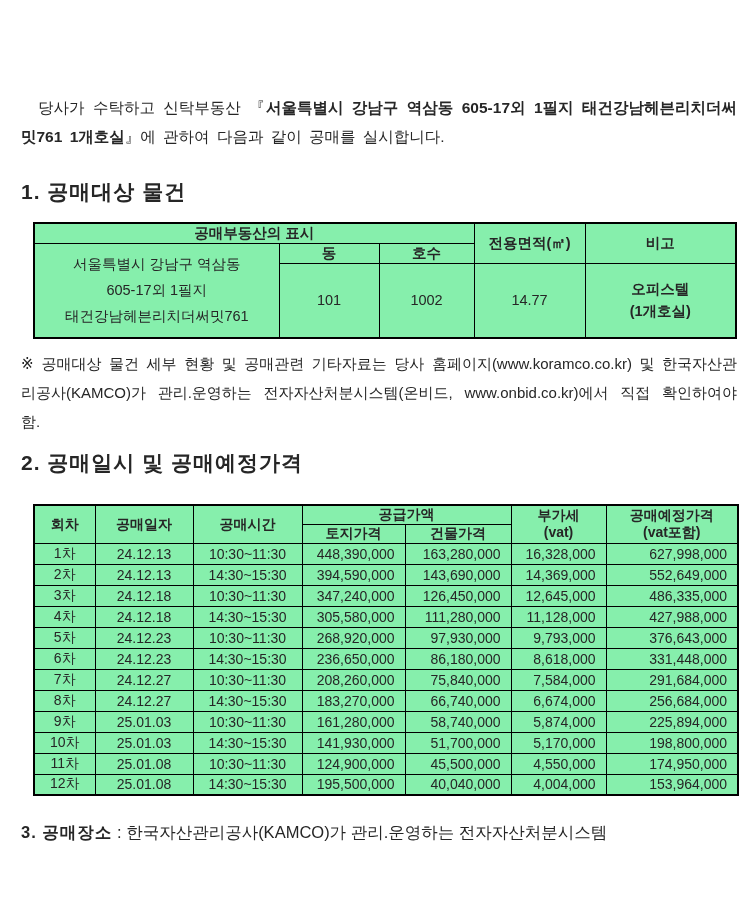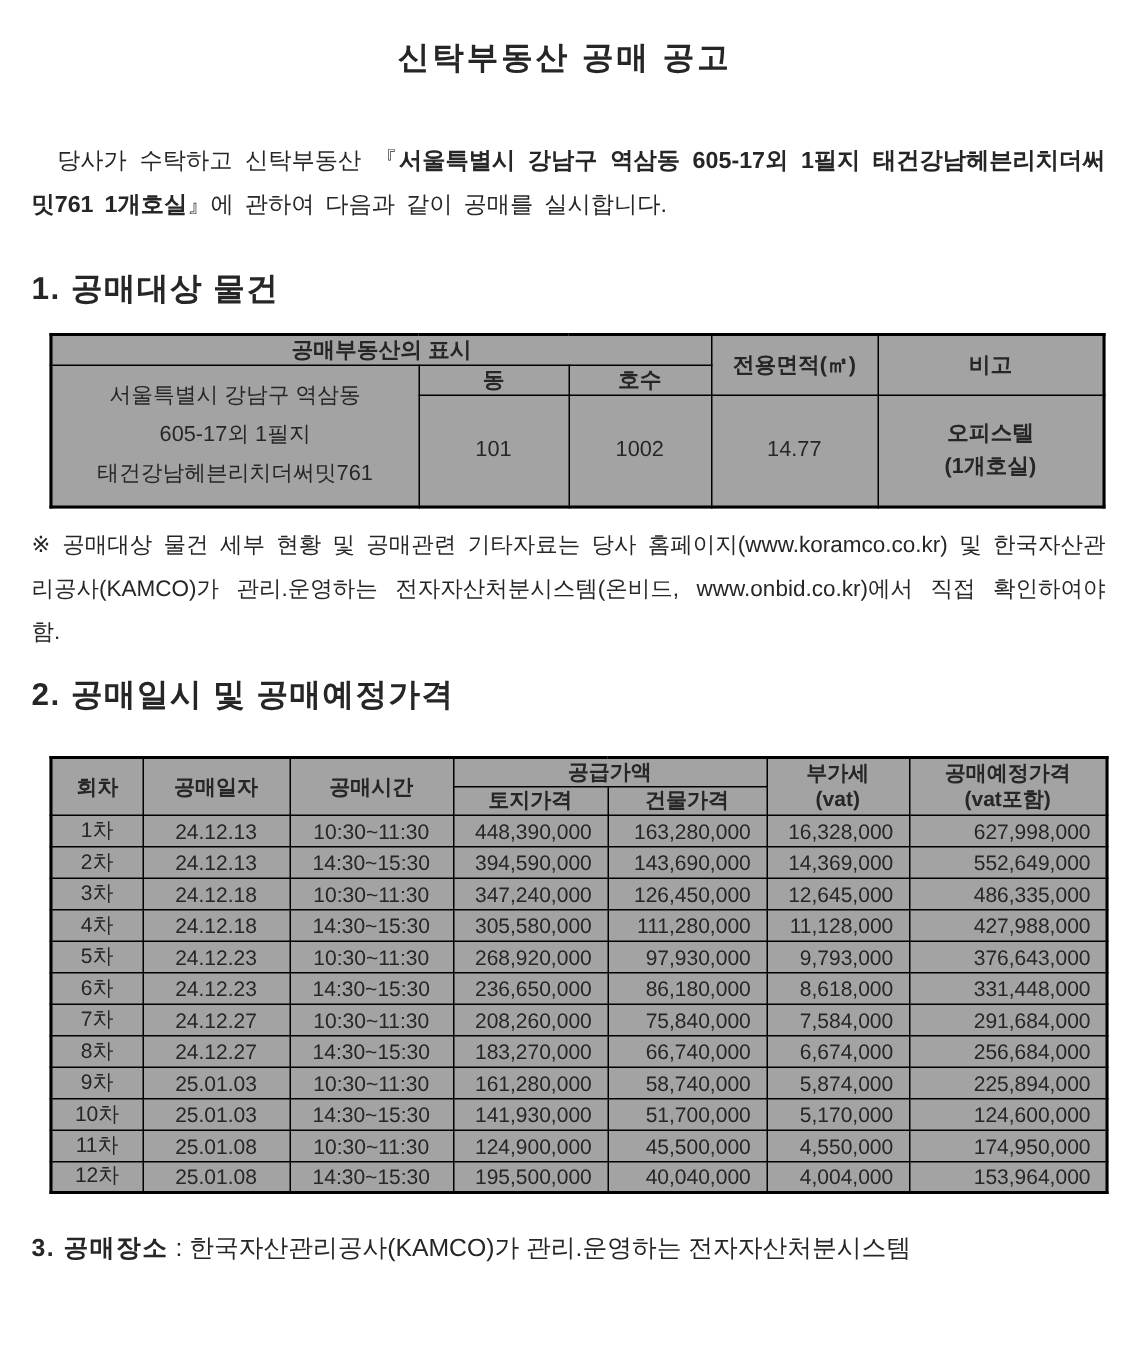--- a/index.html
+++ b/index.html
@@ -16,21 +16,21 @@
     position:absolute; top:93px; left:21px; width:716px;
     font-size:15.5px; line-height:29px; text-align:justify;
     word-spacing:3px; text-indent:17px;
   }
   .intro b{ font-weight:bold; }
 
   .sec-h{ position:absolute; left:21px; font-size:21px; font-weight:bold; letter-spacing:1px; }
   .sec1-h{ top:178px; }
   .sec2-h{ top:449px; }
 
-  table{ border-collapse:collapse; table-layout:fixed; background:#a3a3a3; }
+  table{ border-collapse:collapse; table-layout:fixed; background:#86efac; }
   th,td{ border:1px solid #000; text-align:center; vertical-align:middle; overflow:hidden; }
 
   .t1{ position:absolute; top:222px; left:33px; width:702px; border:2px solid #000; font-size:14.5px; }
   .t1 th{ font-weight:bold; }
   .t1 .r1{ height:17px; }
   .t1 .r2{ height:20px; }
   .t1 .r3{ height:74px; }
   .t1 .addr div{ line-height:26px; }
   .t1 .note-cell{ font-weight:bold; }
   .t1 .note-cell div{ line-height:22px; }
@@ -53,21 +53,20 @@
   .sec3{ position:absolute; top:820px; left:21px; width:716px; font-size:16.5px; }
   .sec3 .line1{ line-height:24px; }
   .sec3 .line1 b{ letter-spacing:1px; }
   .sec3 .line2{ line-height:24px; margin-top:9px; padding-left:82px; }
 </style>
 </head>
 <body>
 
 <div class="page">
 
-  <div class="doc-title">신탁부동산 공매 공고</div>
 
   <p class="intro"><span>당사가 수탁하고 신탁부동산 『</span><b>서울특별시 강남구 역삼동 605-17외 1필지 태건강남헤븐리치더써밋761 1개호실</b><span>』에 관하여 다음과 같이 공매를 실시합니다.</span></p>
 
   <div class="sec-h sec1-h">1. 공매대상 물건</div>
 
   <table class="t1">
     <colgroup>
       <col style="width:245px">
         <col style="width:100px">
         <col style="width:95px">
@@ -218,21 +217,21 @@
           <td class="num">5,874,000</td>
           <td class="num">225,894,000</td>
         </tr>
         <tr>
           <td>10차</td>
           <td>25.01.03</td>
           <td>14:30~15:30</td>
           <td class="num">141,930,000</td>
           <td class="num">51,700,000</td>
           <td class="num">5,170,000</td>
-          <td class="num">124,600,000</td>
+          <td class="num">198,800,000</td>
         </tr>
         <tr>
           <td>11차</td>
           <td>25.01.08</td>
           <td>10:30~11:30</td>
           <td class="num">124,900,000</td>
           <td class="num">45,500,000</td>
           <td class="num">4,550,000</td>
           <td class="num">174,950,000</td>
         </tr>

